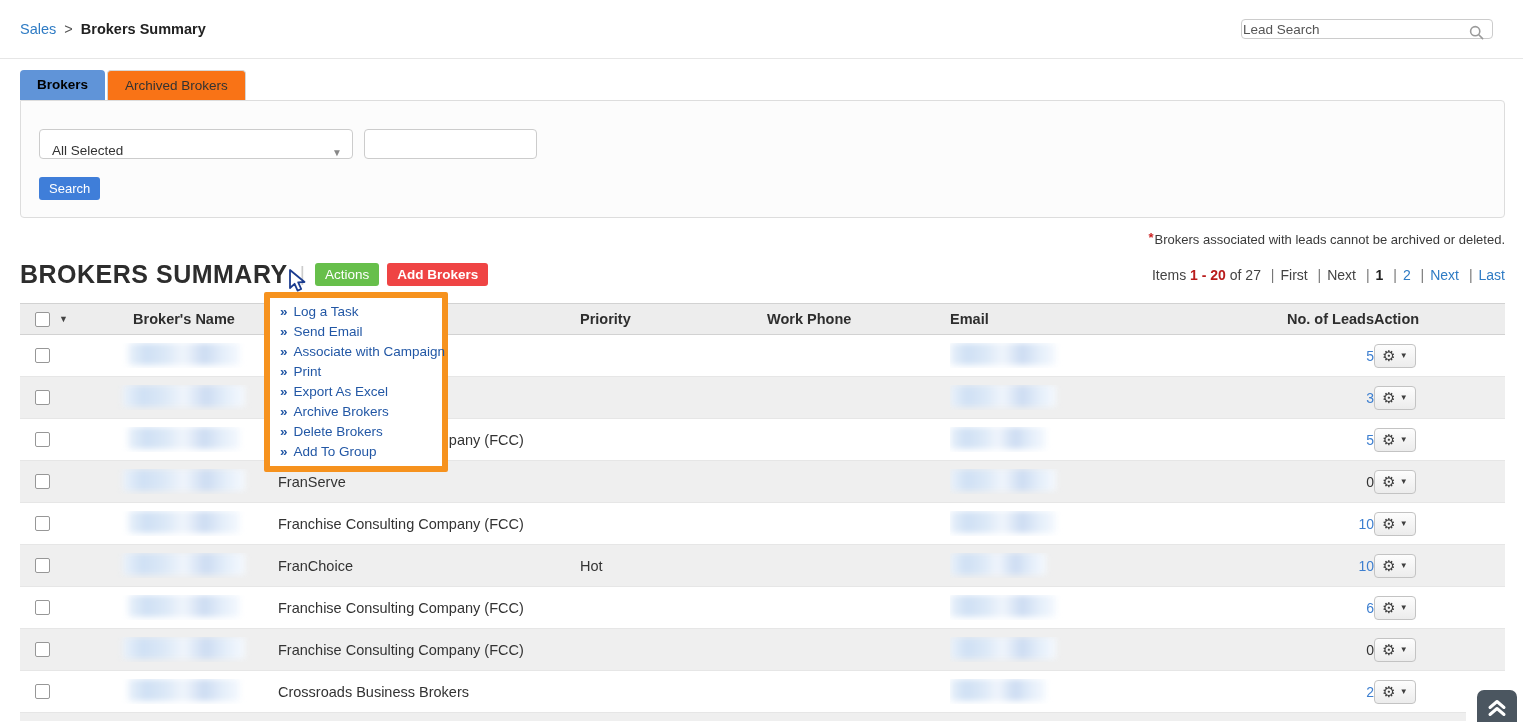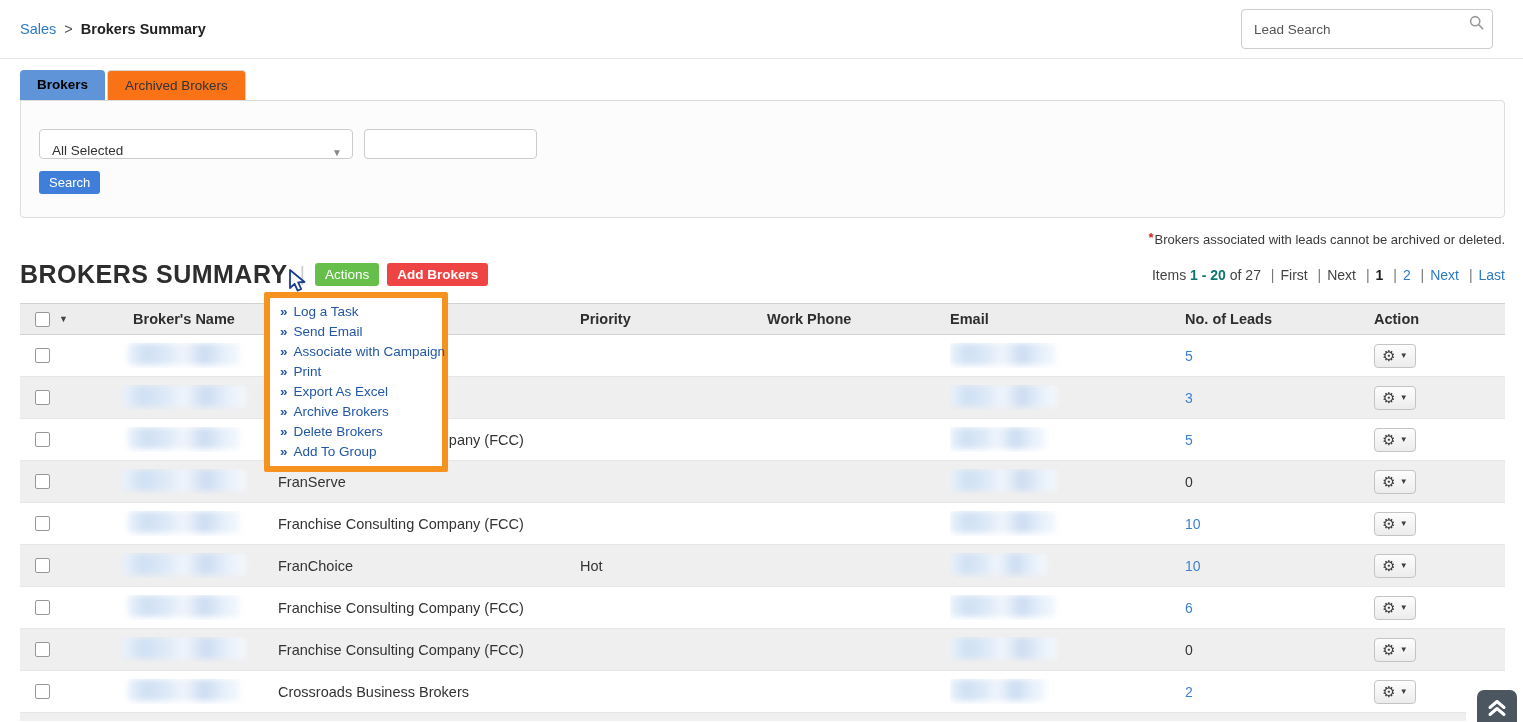--- a/index.html
+++ b/index.html
@@ -9,22 +9,22 @@
     background:#ffffff; color:#333; overflow:hidden; position:relative;
   }
   
   .topbar { height:59px; border-bottom:1px solid #e6e6e6; display:flex; align-items:center;
             justify-content:space-between; padding:0 30px 0 20px; background:#fff; }
   .breadcrumb { font-size:14.5px; }
   .breadcrumb a { color:var(--link-blue,#2e7bc4); text-decoration:none; cursor:pointer; }
   .breadcrumb .sep { color:#555; margin:0 4px; font-weight:400; }
   .breadcrumb .current { font-weight:bold; color:#222; }
   .lead-search { position:relative; width:252px; }
-  .lead-search input { width:100%; height:40px; border:1px solid #ccc; border-radius:4px;
-      padding:0 30px 0 12px; font-size:13.5px; color:#444; background:#fff; outline:none;
+  .lead-search input { width:100%; height:20px; border:1px solid #ccc; border-radius:4px;
+      padding:0 30px 0 1px; font-size:13.5px; color:#444; background:#fff; outline:none;
       font-family:inherit; }
   .lead-search input::placeholder { color:#555; opacity:1; }
   .search-icon { position:absolute; right:9px; top:6px; }
 
   
   .content { padding:0 18px 0 20px; }
   .tabs { display:flex; margin-top:11px; }
   .tab { height:30px; line-height:30px; padding:0 17px; font-size:13.5px; border-radius:4px 4px 0 0;
          cursor:pointer; }
   .tab.active { background:var(--tab-active-blue,#6094d8); color:#000000; font-weight:600; }
@@ -33,54 +33,54 @@
       height:118px; padding:15px 18px; }
   .filter-labels { display:flex; font-size:15.5px; color:#3c3c3c; letter-spacing:.4px; }
   .filter-labels .lbl1 { width:324px; }
   .filter-fields { display:flex; margin-top:13px; }
   .select-box { width:314px; height:30px; background:#fff; border:1px solid #ccc; border-radius:4px;
       display:flex; align-items:flex-end; justify-content:space-between; padding:0 10px 0 12px;
       font-size:13.5px; color:#333; cursor:pointer; }
   .select-caret { color:#888; font-size:10px; }
   .text-input { width:173px; height:30px; margin-left:11px; border:1px solid #ccc; border-radius:4px;
       padding:0 10px; font-size:13.5px; color:#333; background:#fff; outline:none; font-family:inherit; }
-  .search-btn { margin-top:12px; background:var(--button-blue,#3f7ed9); color:#fff; border:none;
+  .search-btn { margin-top:18px; background:var(--button-blue,#3f7ed9); color:#fff; border:none;
       border-radius:3px; font-size:13px; padding:4px 10px; cursor:pointer; font-family:inherit; }
 
   
   .note-row { margin-top:12px; text-align:right; font-size:13px; color:#3a3a3a; height:16px; }
   .note-row .star { color:var(--note-red,#cc2222); font-weight:bold; vertical-align:2px; margin-right:1px; }
 
   
   .summary-row { margin-top:13px; display:flex; align-items:center; height:31px; }
   .page-title { font-size:25px; font-weight:800; color:#2d2d2d; letter-spacing:.5px; }
   .title-divider { color:#ccc; font-size:20px; margin:0 10px 0 12px; }
   .btn { border:none; border-radius:3px; color:#fff; font-size:13.5px; padding:4px 10px;
          cursor:pointer; font-family:inherit; }
   .btn-actions { background:var(--action-green,#67bf4b); }
   .btn-add { background:#ef4444; margin-left:8px; font-weight:bold; }
   .pagination { margin-left:auto; font-size:14px; color:#444; }
-  .pagination b { color:#0f766e; }
+  .pagination b { color:#b91c1c; }
   .pagination .psep { color:#777; margin:0 6px; }
   .pagination a { color:var(--link-blue,#2e7bc4); text-decoration:none; cursor:pointer; }
   .pagination .pcur { font-weight:bold; color:#222; }
 
   
   .table-wrap { margin-top:13px; position:relative; }
   .thead { display:flex; height:32px; align-items:center; background:#ededed;
       border-top:1px solid #d2d2d2; border-bottom:1px solid #d2d2d2;
       font-size:14.5px; font-weight:bold; color:#2e2e2e; }
   .cell { flex:none; overflow:hidden; white-space:nowrap; }
   .c-check { width:70px; padding-left:15px; display:flex; align-items:center; }
   .c-name { width:188px;text-align:center; }
   .c-agency { width:302px; }
   .c-priority { width:187px; }
   .c-phone { width:183px; }
   .c-email { width:235px; }
-  .c-leads { width:189px; }
+  .c-leads { width:189px;text-align:right; }
   .c-action { width:133px; }
   .hdr-caret { font-size:9px; color:#444; margin-left:9px; }
   .trow { display:flex; height:42px; align-items:center; border-bottom:1px solid #e6e6e6;
       font-size:14.5px; color:#333; background:#fff; }
   .trow.alt { background:#efefef; }
   .checkbox { width:15px; height:15px; border:1px solid #979797; border-radius:2px; background:#fff;
       display:inline-block; cursor:pointer; }
   .blur-block { display:inline-block; height:22px; border-radius:2px; filter:blur(3px);
       background:linear-gradient(90deg,#eaf2fb 0%,#cfe0f4 16%,#dbe8f7 33%,#f0f5fc 50%,#ccdcf2 68%,#e4eefa 84%,#f5f9fe 100%); }
   .name-blur { width:112px; }

